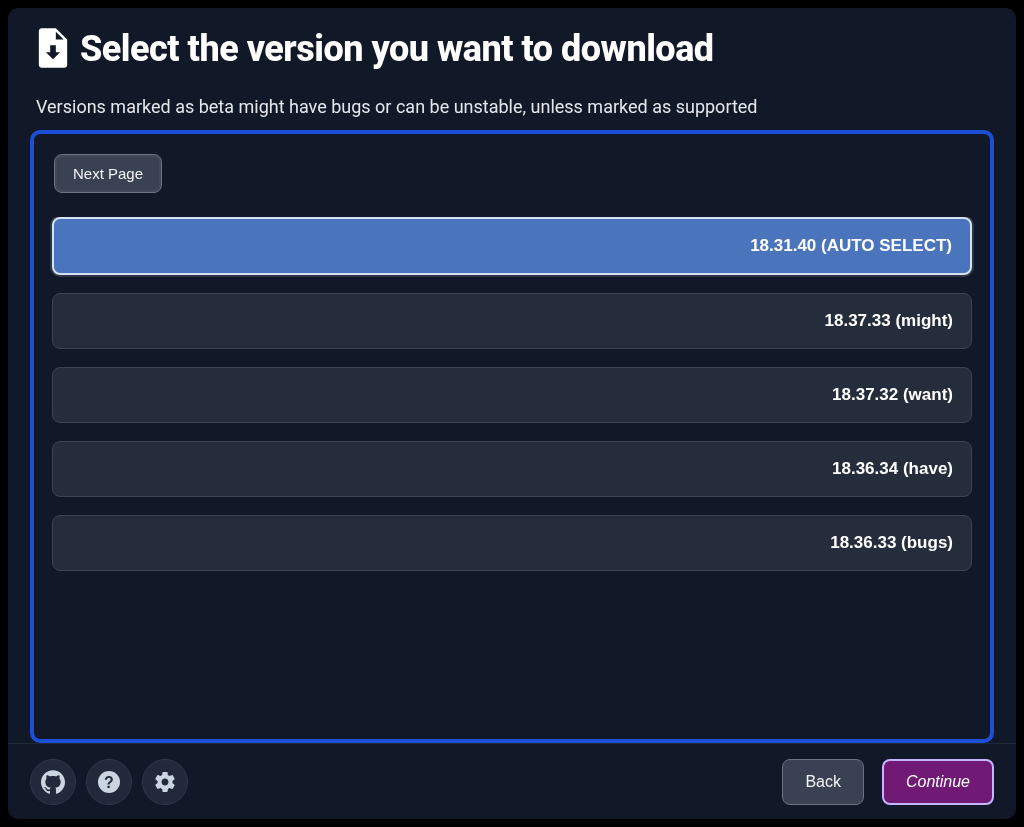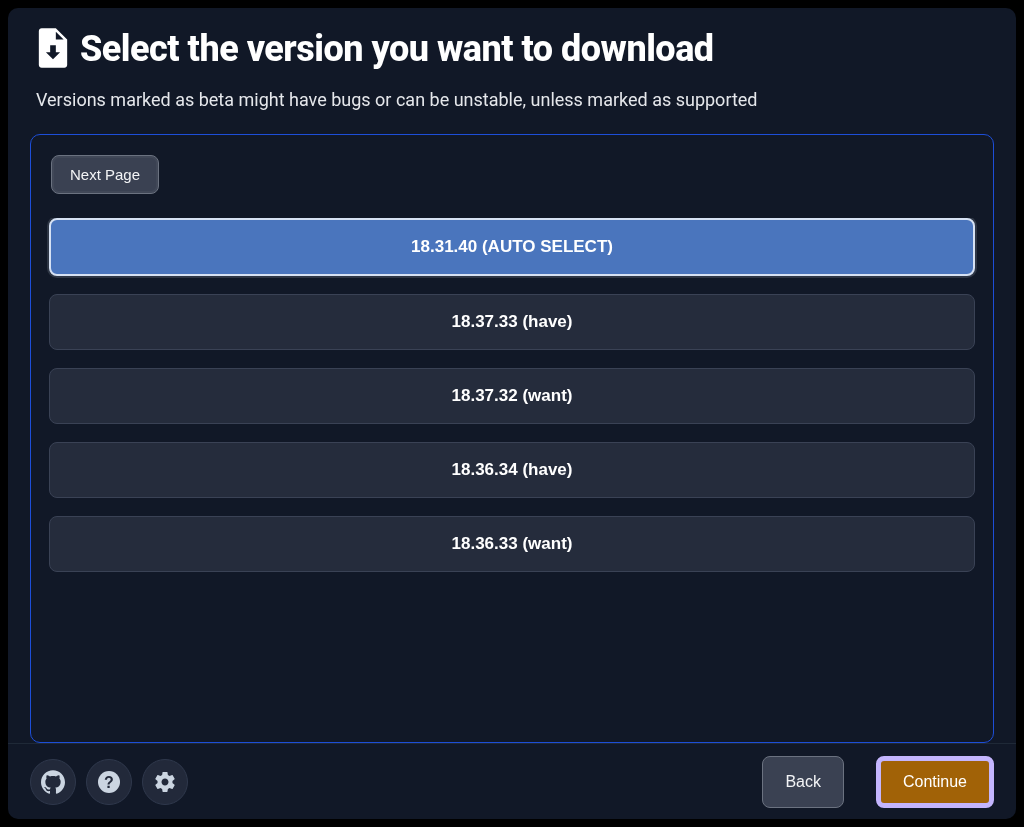--- a/index.html
+++ b/index.html
@@ -33,25 +33,25 @@
   .title {
     font-size: 36px;
     font-weight: 800;
     letter-spacing: -0.5px;
     line-height: 1.1;
   }
   .subtitle {
     font-size: 18px;
     font-weight: 400;
     color: #e5e7eb;
-    margin-top: 17px;
+    margin-top: 24px;
   }
   .panel {
-    margin: 12px 22px 0 22px;
-    border: 1px solid #1d4ed8;
+    margin: 1px 22px 0 22px;
+    border: 4px solid #1d4ed8;
     border-radius: 10px;
     padding: 20px 16px 16px 16px;
     flex: 1;
     overflow: hidden;
     display: flex;
     flex-direction: column;
   }
   .next-page-wrap {
     padding-left: 4px;
     margin-bottom: 24px;
@@ -76,21 +76,21 @@
   }
   .version-item {
     background: #252c3c;
     border: 1px solid #3a4255;
     border-radius: 8px;
     padding: 17px 18px;
     font-size: 17px;
     font-weight: 700;
     color: #fff;
     cursor: pointer;
-    text-align: center;
+    text-align: right;
   }
   .version-item.selected {
     background: #4a75bd;
     border: 2px solid #d6e1f3;
     box-shadow: 0 0 0 2px rgba(214,225,243,0.15);
   }
   .footer {
     height: 76px;
     display: flex;
     align-items: center;
@@ -109,38 +109,39 @@
     background: #22293a;
     border: 1px solid #2f384c;
     display: flex;
     align-items: center;
     justify-content: center;
     cursor: pointer;
     color: #cbd5e1;
   }
   .footer-right {
     display: flex;
-    gap: 32px;
+    gap: 18px;
   }
   .nav-btn {
     padding: 12px 22px;
     border-radius: 8px;
     font-size: 16px;
     font-weight: 500;
     cursor: pointer;
   }
   .back-btn {
     background: #3a4152;
     color: #f3f4f6;
     border: 1px solid #6b7280;
   }
   .continue-btn {
-    background: #a16207;
+    background: #701a75;
     color: #fff;
-    border: 5px solid #c4b5fd;
+    border: 2px solid #c4b5fd;
+    font-style: italic;
   }
 </style>
 </head>
 <body>
 
 <div class="app">
 
   <div class="header">
     <div class="title-row">
       <span>
@@ -153,24 +154,24 @@
     </div>
     <p class="subtitle">Versions marked as beta might have bugs or can be unstable, unless marked as supported</p>
   </div>
 
   <div class="panel">
     <div class="next-page-wrap">
       <button class="next-page-btn">Next Page</button>
     </div>
     <div class="version-list" id="version-list">
         <button class="version-item selected"><span>18.31.40 (AUTO SELECT)</span></button>
-        <button class="version-item"><span>18.37.33 (have)</span></button>
+        <button class="version-item"><span>18.37.33 (might)</span></button>
         <button class="version-item"><span>18.37.32 (want)</span></button>
         <button class="version-item"><span>18.36.34 (have)</span></button>
-        <button class="version-item"><span>18.36.33 (want)</span></button>
+        <button class="version-item"><span>18.36.33 (bugs)</span></button>
       </div>
   </div>
 
   <div class="footer">
     <div class="footer-left">
       <button class="icon-btn">
         <svg width="24" height="24" viewBox="0 0 24 24" fill="currentColor">
           <path d="M12 0.3C5.37 0.3 0 5.67 0 12.3c0 5.3 3.44 9.8 8.21 11.39 0.6 0.11 0.82-0.26 0.82-0.58 0-0.29-0.01-1.04-0.02-2.05-3.34 0.73-4.04-1.61-4.04-1.61-0.55-1.39-1.33-1.76-1.33-1.76-1.09-0.74 0.08-0.73 0.08-0.73 1.2 0.08 1.84 1.24 1.84 1.24 1.07 1.83 2.81 1.3 3.49 1 0.11-0.78 0.42-1.3 0.76-1.6-2.67-0.3-5.47-1.33-5.47-5.93 0-1.31 0.47-2.38 1.24-3.22-0.12-0.3-0.54-1.52 0.12-3.18 0 0 1.01-0.32 3.3 1.23 0.96-0.27 1.98-0.4 3-0.4s2.04 0.14 3 0.4c2.29-1.55 3.29-1.23 3.29-1.23 0.66 1.65 0.24 2.87 0.12 3.18 0.77 0.84 1.24 1.91 1.24 3.22 0 4.61-2.81 5.62-5.48 5.92 0.43 0.37 0.81 1.1 0.81 2.22 0 1.6-0.01 2.89-0.01 3.29 0 0.32 0.22 0.7 0.83 0.58C20.57 22.09 24 17.6 24 12.3 24 5.67 18.63 0.3 12 0.3z"></path>
         </svg>
       </button>

